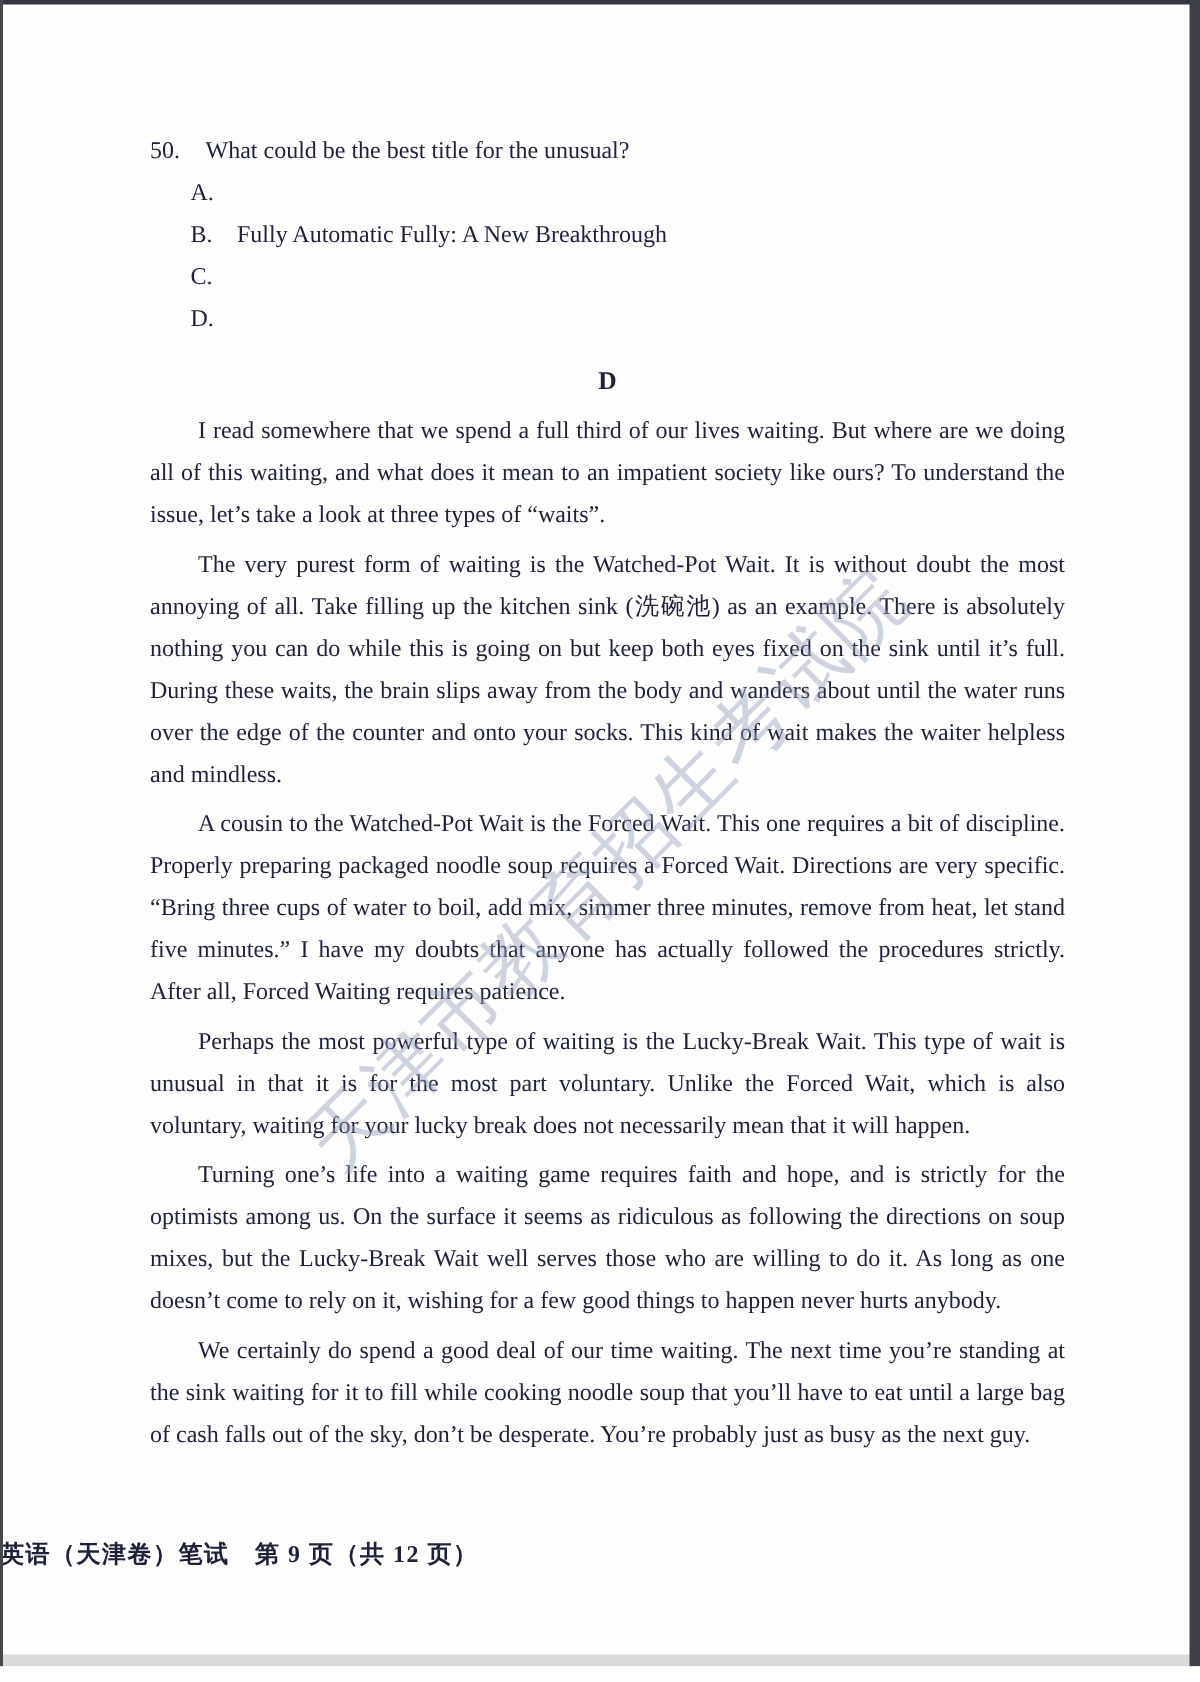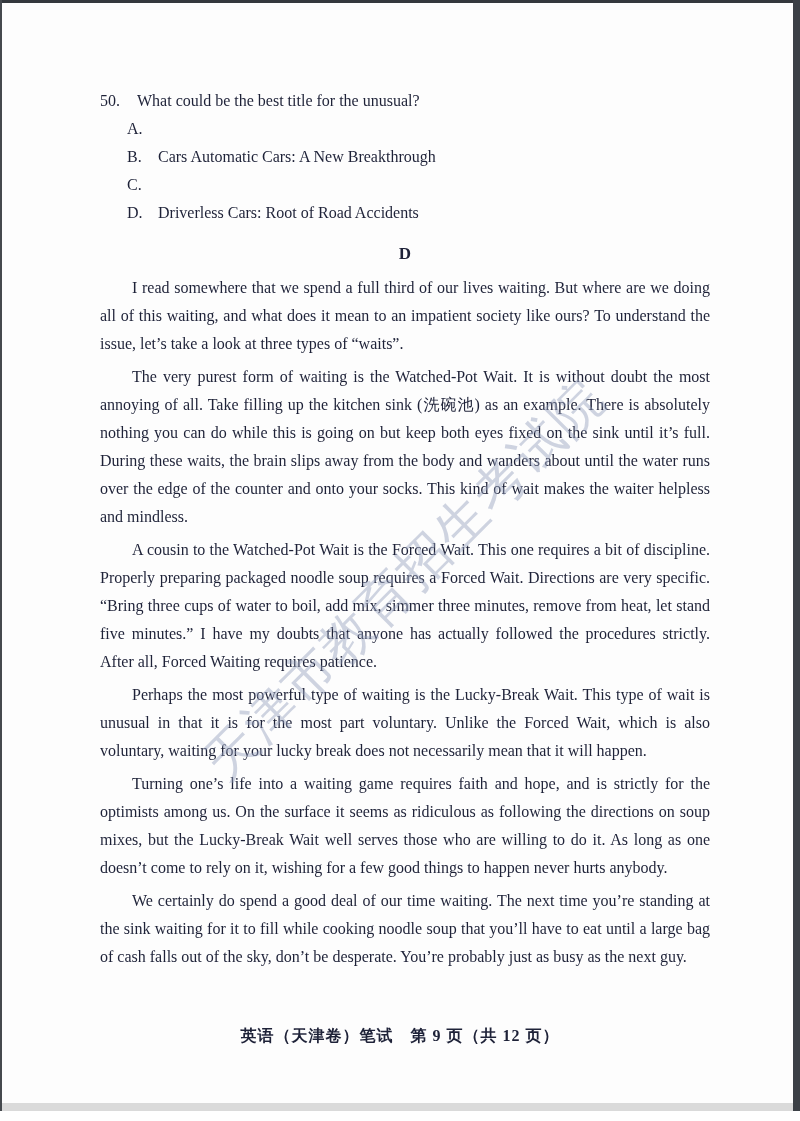--- a/index.html
+++ b/index.html
@@ -58,21 +58,20 @@
     pointer-events: none;
     z-index: 3;
     font-family: "Liberation Serif", serif;
   }
 
   .footer {
     position: absolute;
     left: 0;
     top: 1026px;
     width: 100%;
-    text-align: center;
     font-size: 16px;
     font-weight: bold;
     letter-spacing: 1px;
   }
 </style>
 </head>
 <body>
 
 <div class="page">
 
@@ -86,28 +85,27 @@
     <div class="qblock">
       <div class="qline">
         <span class="qnum">50.</span>
         <span class="qtext">What could be the best title for the unusual?</span>
       </div>
       <div class="opt">
         <span class="olabel">A.</span>
       </div>
       <div class="opt">
         <span class="olabel">B.</span>
-        <span class="otext">Cars Automatic Cars: A New Breakthrough</span>
+        <span class="otext">Fully Automatic Fully: A New Breakthrough</span>
       </div>
       <div class="opt">
         <span class="olabel">C.</span>
       </div>
       <div class="opt">
         <span class="olabel">D.</span>
-        <span class="otext">Driverless Cars: Root of Road Accidents</span>
       </div>
     </div>
 
     <div class="section-heading">D</div>
 
     <div class="paras">
       <p class="para">I read somewhere that we spend a full third of our lives waiting. But where are we doing all of this waiting, and what does it mean to an impatient society like ours? To understand the issue, let’s take a look at three types of “waits”.</p>
       <p class="para">The very purest form of waiting is the Watched-Pot Wait. It is without doubt the most annoying of all. Take filling up the kitchen sink (洗碗池) as an example. There is absolutely nothing you can do while this is going on but keep both eyes fixed on the sink until it’s full. During these waits, the brain slips away from the body and wanders about until the water runs over the edge of the counter and onto your socks. This kind of wait makes the waiter helpless and mindless.</p>
       <p class="para">A cousin to the Watched-Pot Wait is the Forced Wait. This one requires a bit of discipline. Properly preparing packaged noodle soup requires a Forced Wait. Directions are very specific. “Bring three cups of water to boil, add mix, simmer three minutes, remove from heat, let stand five minutes.” I have my doubts that anyone has actually followed the procedures strictly. After all, Forced Waiting requires patience.</p>
       <p class="para">Perhaps the most powerful type of waiting is the Lucky-Break Wait. This type of wait is unusual in that it is for the most part voluntary. Unlike the Forced Wait, which is also voluntary, waiting for your lucky break does not necessarily mean that it will happen.</p>

